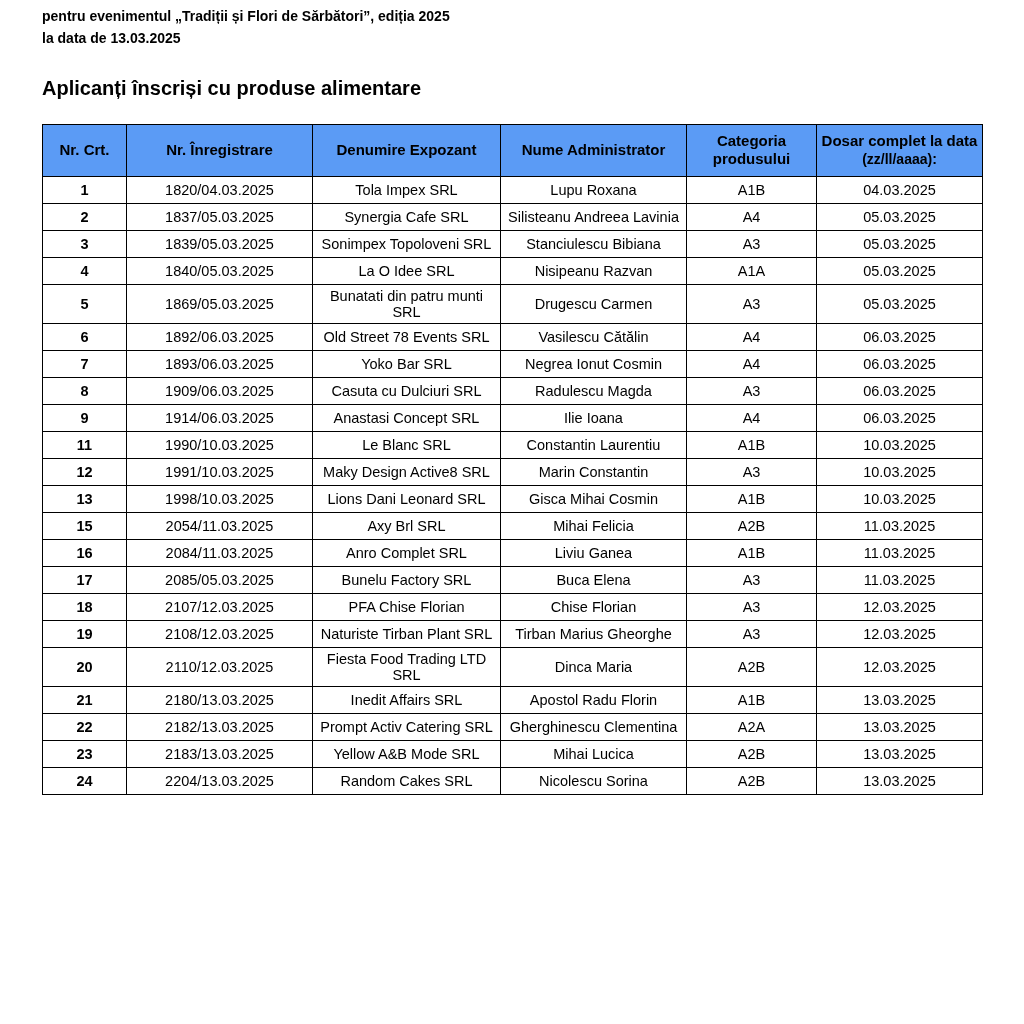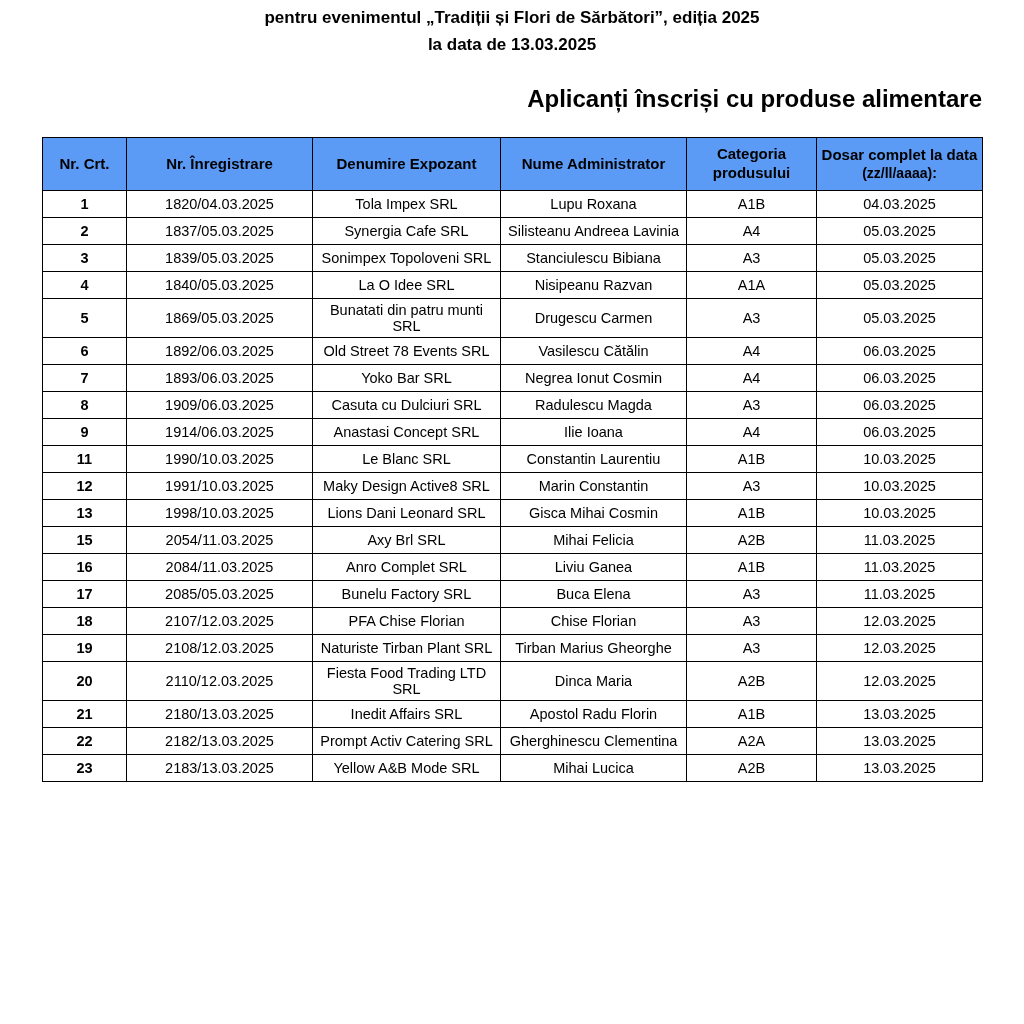--- a/index.html
+++ b/index.html
@@ -13,33 +13,32 @@
     font-family: "Liberation Sans", sans-serif;
     color: #000000;
     overflow: hidden;
   }
   .page {
     width: 1024px;
     box-sizing: border-box;
     padding: 0 42px;
   }
   .doc-header {
-    text-align: center;
-    font-weight: bold;
-    font-size: 17px;
+    font-weight: bold;
+    font-size: 14px;
     line-height: 1.45;
     padding-top: 6px;
   }
   .doc-header .line2 {
     margin-top: 2px;
   }
   .section-title {
-    text-align: right;
-    font-weight: bold;
-    font-size: 24px;
+    text-align: left;
+    font-weight: bold;
+    font-size: 20px;
     margin-top: 28px;
     margin-bottom: 24px;
   }
   table.applicants {
     border-collapse: collapse;
     width: 940px;
     table-layout: fixed;
     margin: 0 auto;
   }
   table.applicants th,
@@ -268,16 +267,24 @@
           <td>13.03.2025</td>
         </tr>
         <tr>
           <td class="c-nr">23</td>
           <td>2183/13.03.2025</td>
           <td>Yellow A&amp;B Mode SRL</td>
           <td>Mihai Lucica</td>
           <td>A2B</td>
           <td>13.03.2025</td>
         </tr>
+        <tr>
+          <td class="c-nr">24</td>
+          <td>2204/13.03.2025</td>
+          <td>Random Cakes SRL</td>
+          <td>Nicolescu Sorina</td>
+          <td>A2B</td>
+          <td>13.03.2025</td>
+        </tr>
       </tbody>
   </table>
 
 </div>
 
 </body></html>

